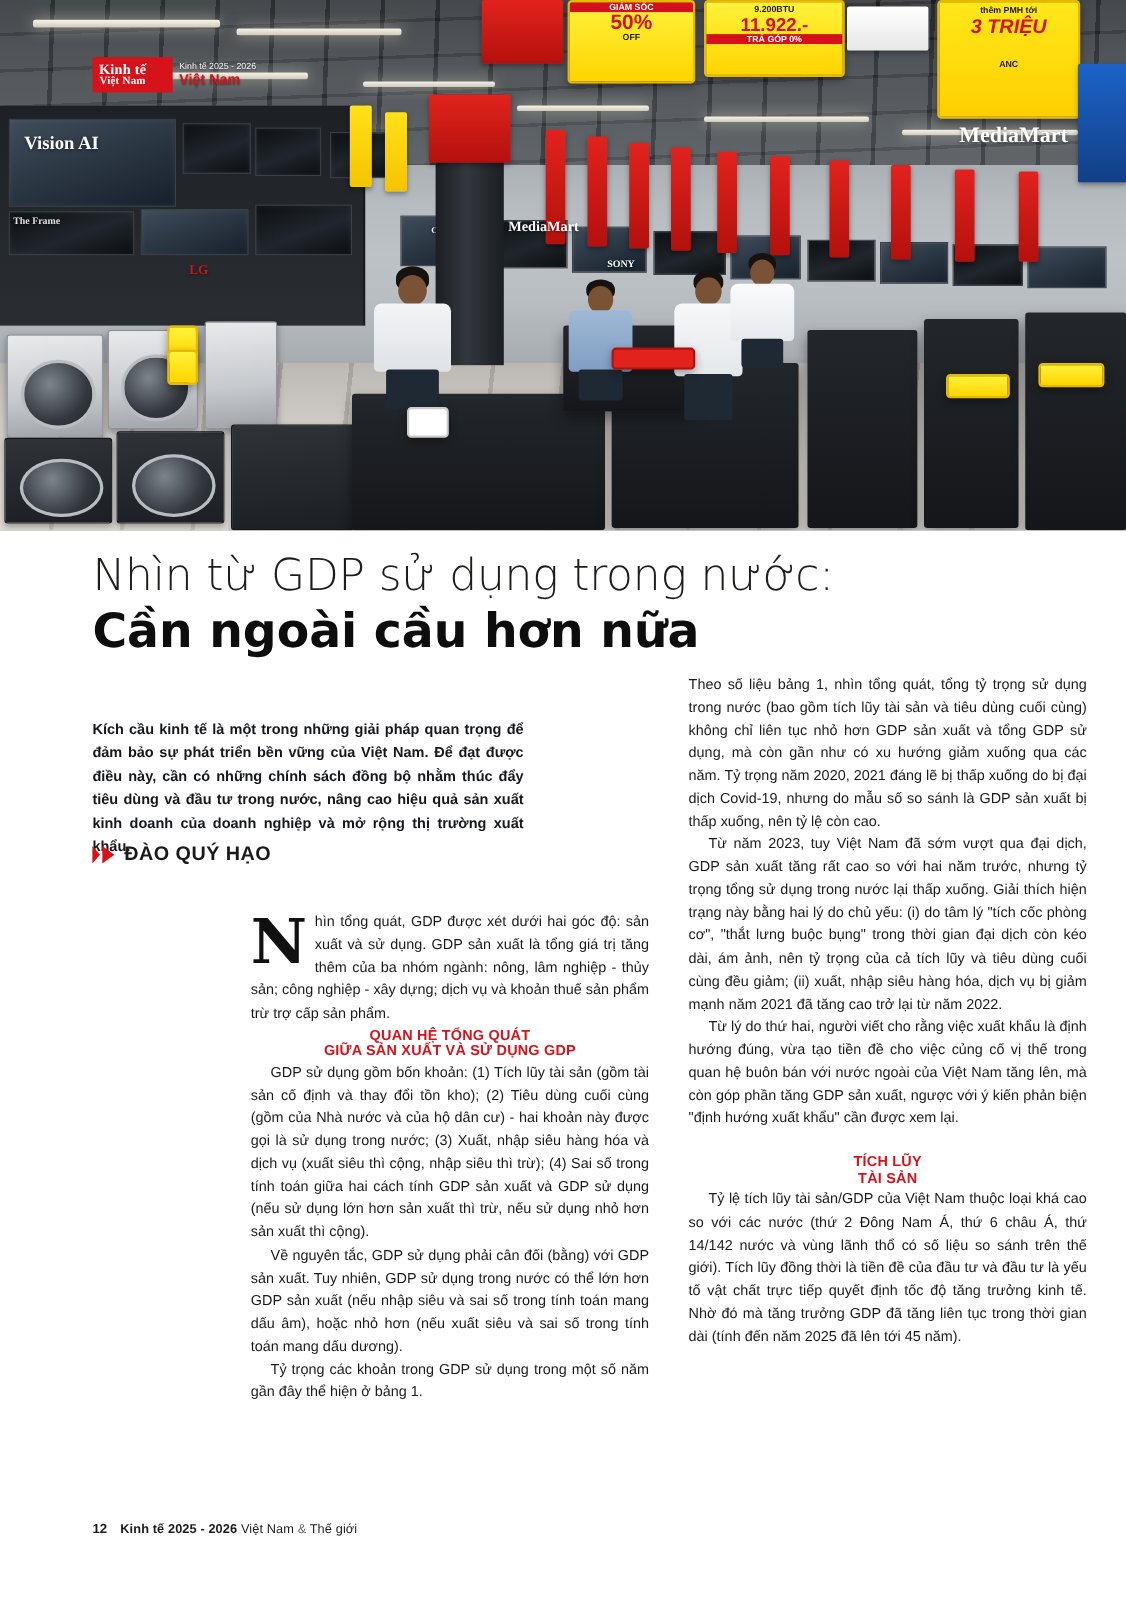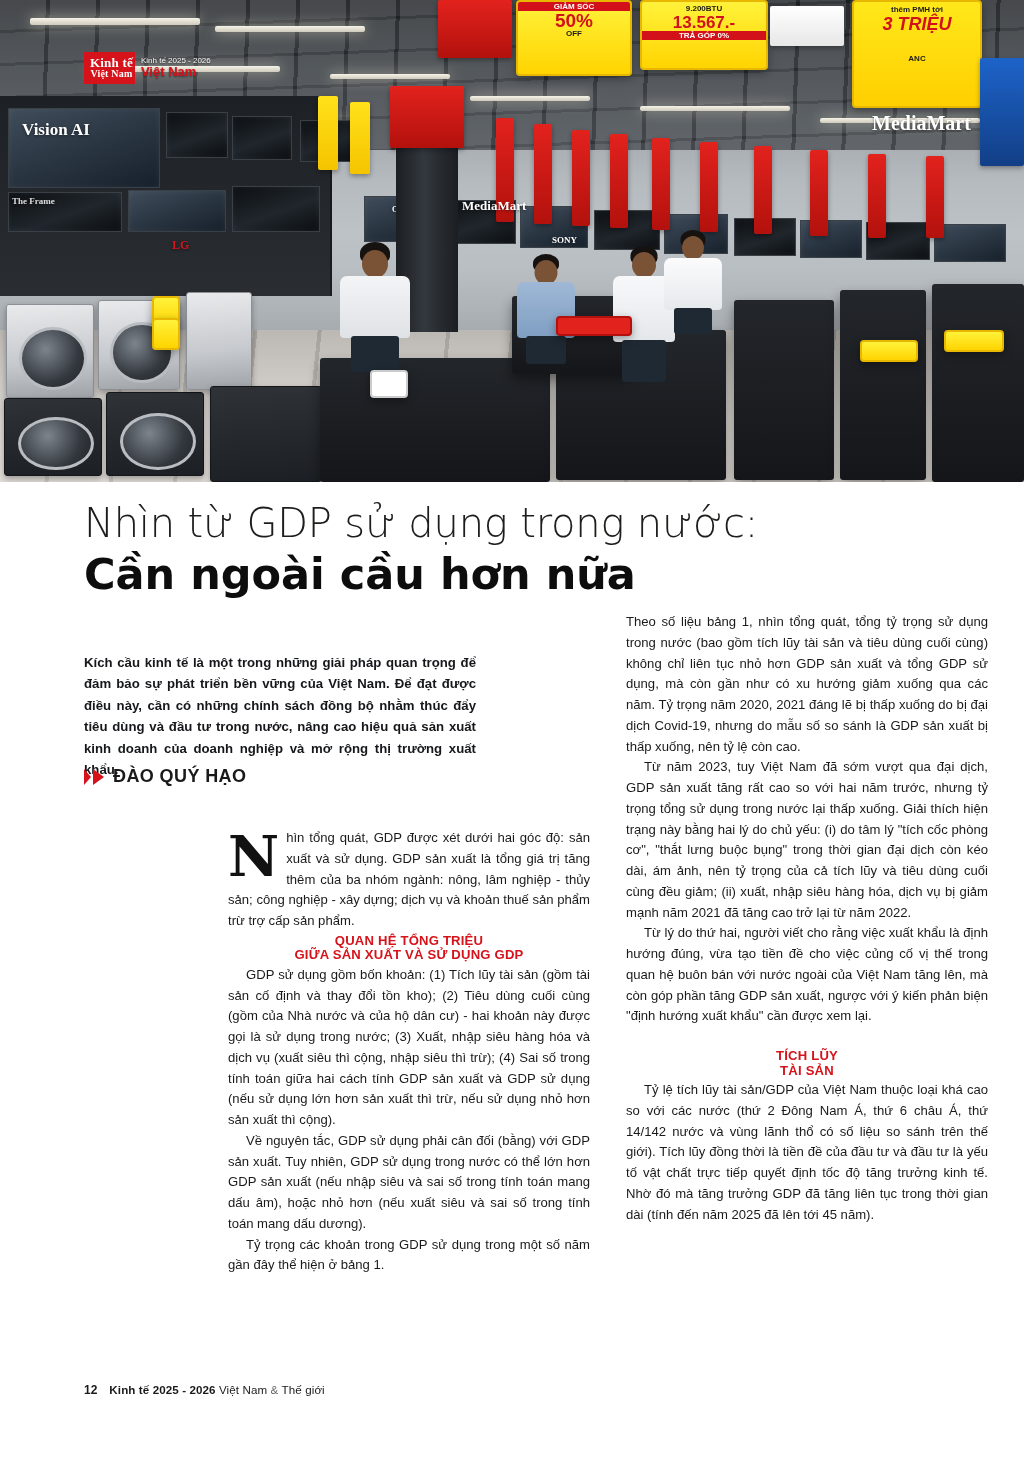--- a/index.html
+++ b/index.html
@@ -174,21 +174,21 @@
     align-items: center;
     gap: 6px;
     z-index: 20;
   }
   .hero-logo .mark {
     background: #d6121a;
     color: #fff;
     font-size: 13px;
     font-weight: bold;
     line-height: 1.0;
-    padding: 4px 2px 5px 6px;
+    padding: 4px 24px 5px 6px;
     text-align: center;
     font-family: "Liberation Serif", serif;
     letter-spacing: .2px;
   }
   .hero-logo .mark .l2 { font-size: 10px; display: block; }
   .hero-logo .wordmark {
     color: #fff;
     font-size: 13px;
     font-weight: bold;
     text-shadow: 0 1px 2px rgba(0,0,0,.6);
@@ -391,21 +391,21 @@
     <div class="banner yellow" style="left:318px;top:96px;width:20px;height:74px;"></div>
     <div class="banner yellow" style="left:350px;top:102px;width:20px;height:72px;"></div>
 
     <div class="promo-card" style="left:516px;top:0;width:112px;height:72px;">
       <span class="redbar" style="display:block;">GIẢM SỐC</span>
       <span class="big">50%</span>
       <span class="small">OFF</span>
     </div>
     <div class="promo-card" style="left:640px;top:0;width:124px;height:66px;">
       <span class="small" style="margin-top:3px;">9.200BTU</span>
-      <span class="big" style="font-size:17px;">13.567.-</span>
+      <span class="big" style="font-size:17px;">11.922.-</span>
       <span class="redbar" style="display:block;">TRẢ GÓP 0%</span>
     </div>
     <div class="promo-card" style="left:852px;top:0;width:126px;height:104px;background:linear-gradient(180deg,#ffe81a,#ffcf00);">
       <span class="small" style="margin-top:4px;">thêm PMH tới</span>
       <span class="big" style="font-size:18px;font-style:italic;">3 TRIỆU</span>
       <span class="small" style="margin-top:22px;">ANC</span>
     </div>
     <div class="banner red" style="left:438px;top:0;width:74px;height:58px;"></div>
     <div class="banner white" style="left:770px;top:6px;width:74px;height:40px;"></div>
     <div class="banner blue" style="left:980px;top:58px;width:44px;height:108px;"></div>
@@ -496,21 +496,21 @@
       <span class="arrow small"></span>
       <span class="arrow"></span>
     </span>
     <span class="name">ĐÀO QUÝ HẠO</span>
   </div>
 
   <div class="col col-left">
     <p class="noindent dropcap-para">
       <span class="dropcap">N</span><span>hìn tổng quát, GDP được xét dưới hai góc độ: sản xuất và sử dụng. GDP sản xuất là tổng giá trị tăng thêm của ba nhóm ngành: nông, lâm nghiệp - thủy sản; công nghiệp - xây dựng; dịch vụ và khoản thuế sản phẩm trừ trợ cấp sản phẩm.</span>
     </p>
-    <p class="subhead">QUAN HỆ TỔNG TRIỆU</p>
+    <p class="subhead">QUAN HỆ TỔNG QUÁT</p>
     <p class="subhead" style="margin-top:-4px;">GIỮA SẢN XUẤT VÀ SỬ DỤNG GDP</p>
     <p>GDP sử dụng gồm bốn khoản: (1) Tích lũy tài sản (gồm tài sản cố định và thay đổi tồn kho); (2) Tiêu dùng cuối cùng (gồm của Nhà nước và của hộ dân cư) - hai khoản này được gọi là sử dụng trong nước; (3) Xuất, nhập siêu hàng hóa và dịch vụ (xuất siêu thì cộng, nhập siêu thì trừ); (4) Sai số trong tính toán giữa hai cách tính GDP sản xuất và GDP sử dụng (nếu sử dụng lớn hơn sản xuất thì trừ, nếu sử dụng nhỏ hơn sản xuất thì cộng).</p>
     <p>Về nguyên tắc, GDP sử dụng phải cân đối (bằng) với GDP sản xuất. Tuy nhiên, GDP sử dụng trong nước có thể lớn hơn GDP sản xuất (nếu nhập siêu và sai số trong tính toán mang dấu âm), hoặc nhỏ hơn (nếu xuất siêu và sai số trong tính toán mang dấu dương).</p>
     <p>Tỷ trọng các khoản trong GDP sử dụng trong một số năm gần đây thể hiện ở bảng 1.</p>
   </div>
 
   <div class="col col-right">
     <p class="noindent">Theo số liệu bảng 1, nhìn tổng quát, tổng tỷ trọng sử dụng trong nước (bao gồm tích lũy tài sản và tiêu dùng cuối cùng) không chỉ liên tục nhỏ hơn GDP sản xuất và tổng GDP sử dụng, mà còn gần như  có xu hướng giảm xuống qua các năm. Tỷ trọng năm 2020, 2021 đáng lẽ bị thấp xuống do bị đại dịch Covid-19, nhưng do mẫu số so sánh là GDP sản xuất bị thấp xuống, nên tỷ lệ còn cao.</p>
     <p>Từ năm 2023, tuy Việt Nam đã sớm vượt qua đại dịch, GDP sản xuất tăng rất cao so với hai năm trước, nhưng tỷ trọng tổng sử dụng trong nước lại thấp xuống. Giải thích hiện trạng này bằng hai lý do chủ yếu: (i) do tâm lý "tích cốc phòng cơ", "thắt lưng buộc bụng" trong thời gian đại dịch còn kéo dài, ám ảnh, nên tỷ trọng của cả tích lũy và tiêu dùng cuối cùng đều giảm; (ii) xuất, nhập siêu hàng hóa, dịch vụ bị giảm mạnh năm 2021 đã tăng cao trở lại từ năm 2022.</p>
     <p>Từ lý do thứ hai, người viết cho rằng việc xuất khẩu là định hướng đúng, vừa tạo tiền đề cho việc củng cố vị thế trong quan hệ buôn bán với nước ngoài của Việt Nam tăng lên, mà còn góp phần tăng GDP sản xuất, ngược với ý kiến phản biện "định hướng xuất khẩu" cần được xem lại.</p>

